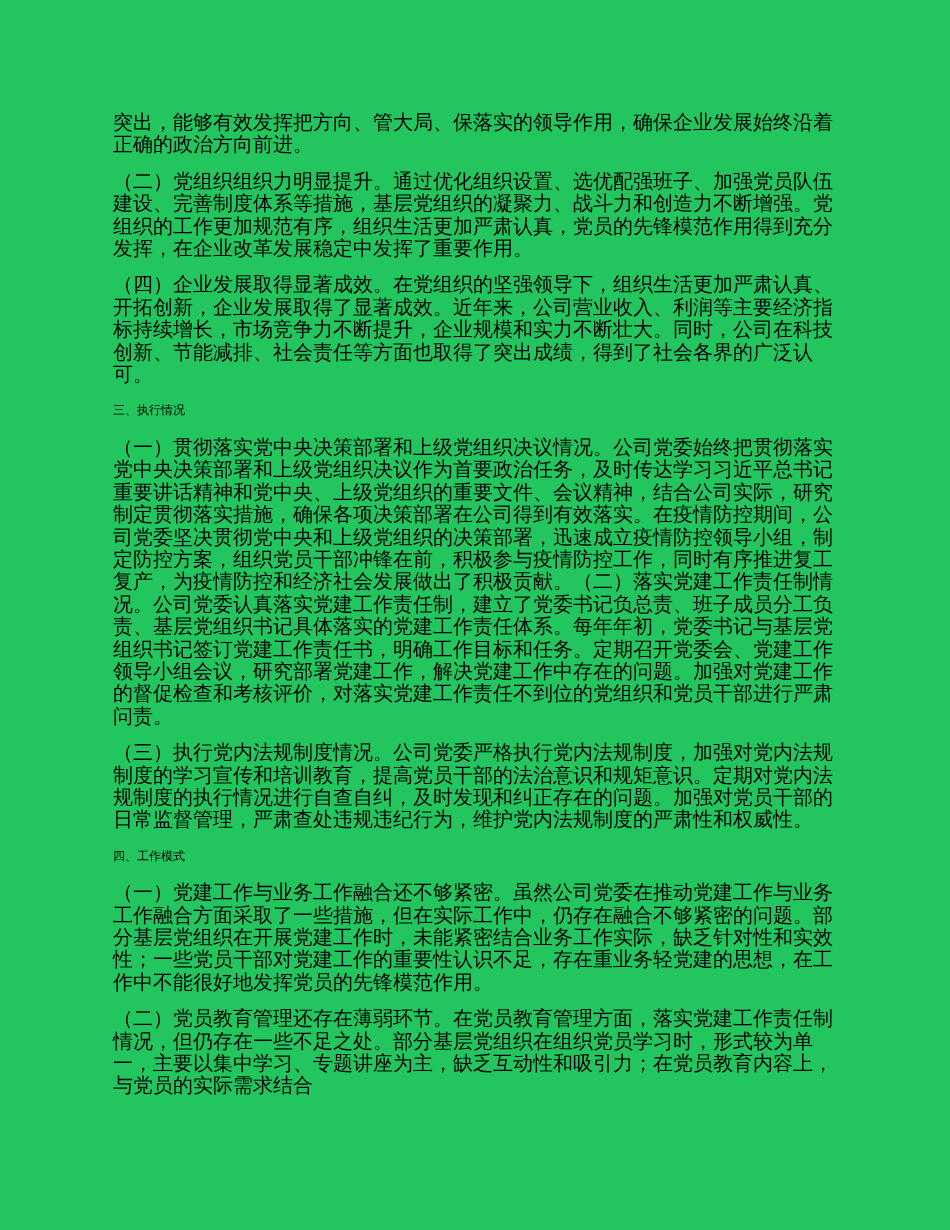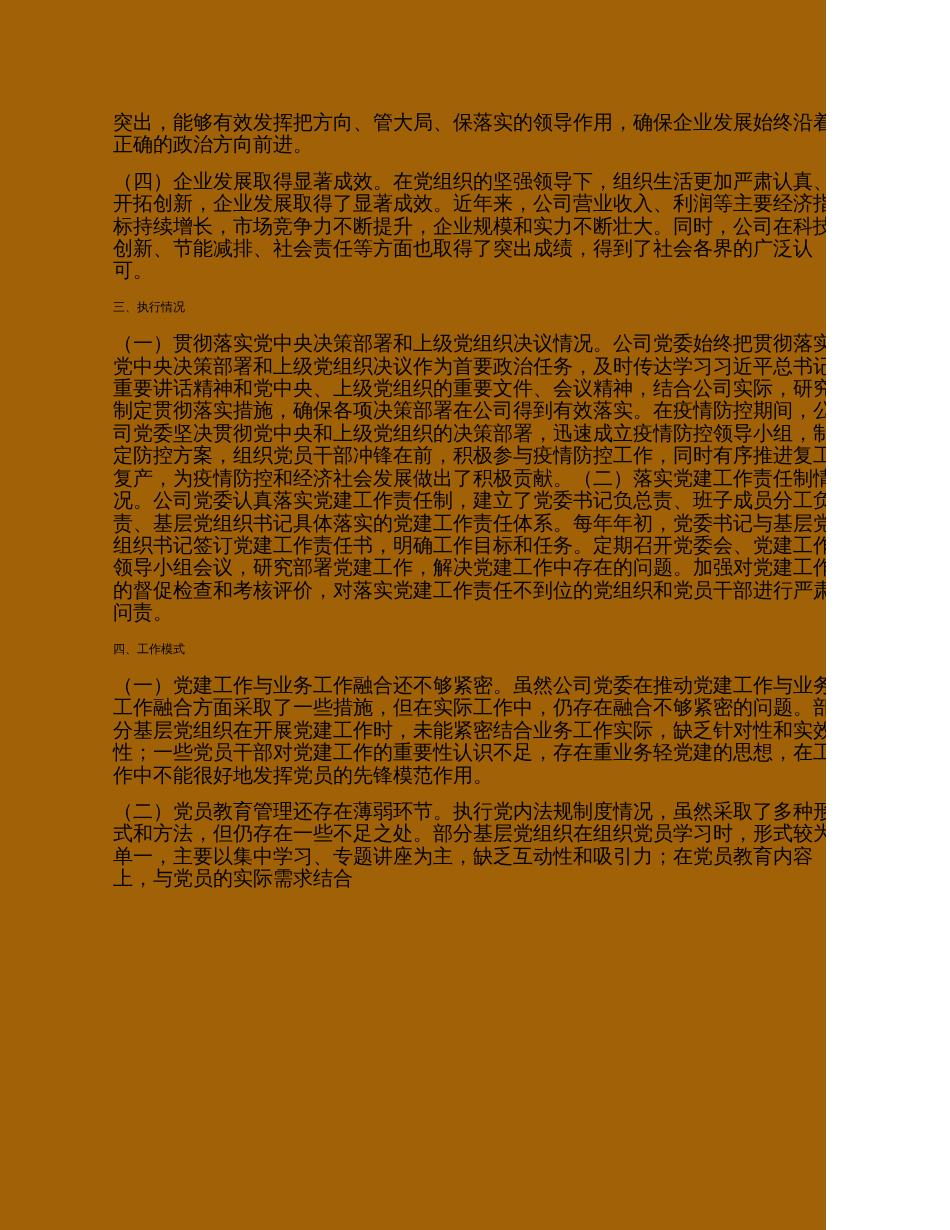--- a/index.html
+++ b/index.html
@@ -2,23 +2,23 @@
 <html lang="zh"><head>
 <meta charset="utf-8">
 <style>
   html, body {
     margin: 0;
     padding: 0;
     background: #ffffff;
   }
   .page {
     position: relative;
-    width: 826px;
+    width: 950px;
     height: 1230px;
-    background: #a16207;
+    background: #22c55e;
     overflow: hidden;
     font-family: "Liberation Sans", "DejaVu Sans", sans-serif;
   }
   .content {
     position: absolute;
     top: 111px;
     left: 113px;
     width: 724px;
     color: #000000;
   }
@@ -35,20 +35,22 @@
     font-size: 12px;
     font-weight: normal;
   }
 </style>
 </head>
 <body>
 
 <div class="page">
   <div class="content">
     <p>突出，能够有效发挥把方向、管大局、保落实的领导作用，确保企业发展始终沿着正确的政治方向前进。</p>
+    <p>（二）党组织组织力明显提升。通过优化组织设置、选优配强班子、加强党员队伍建设、完善制度体系等措施，基层党组织的凝聚力、战斗力和创造力不断增强。党组织的工作更加规范有序，组织生活更加严肃认真，党员的先锋模范作用得到充分发挥，在企业改革发展稳定中发挥了重要作用。</p>
     <p>（四）企业发展取得显著成效。在党组织的坚强领导下，组织生活更加严肃认真、开拓创新，企业发展取得了显著成效。近年来，公司营业收入、利润等主要经济指标持续增长，市场竞争力不断提升，企业规模和实力不断壮大。同时，公司在科技创新、节能减排、社会责任等方面也取得了突出成绩，得到了社会各界的广泛认可。</p>
     <p class="heading">三、执行情况</p>
     <p>（一）贯彻落实党中央决策部署和上级党组织决议情况。公司党委始终把贯彻落实党中央决策部署和上级党组织决议作为首要政治任务，及时传达学习习近平总书记重要讲话精神和党中央、上级党组织的重要文件、会议精神，结合公司实际，研究制定贯彻落实措施，确保各项决策部署在公司得到有效落实。在疫情防控期间，公司党委坚决贯彻党中央和上级党组织的决策部署，迅速成立疫情防控领导小组，制定防控方案，组织党员干部冲锋在前，积极参与疫情防控工作，同时有序推进复工复产，为疫情防控和经济社会发展做出了积极贡献。（二）落实党建工作责任制情况。公司党委认真落实党建工作责任制，建立了党委书记负总责、班子成员分工负责、基层党组织书记具体落实的党建工作责任体系。每年年初，党委书记与基层党组织书记签订党建工作责任书，明确工作目标和任务。定期召开党委会、党建工作领导小组会议，研究部署党建工作，解决党建工作中存在的问题。加强对党建工作的督促检查和考核评价，对落实党建工作责任不到位的党组织和党员干部进行严肃问责。</p>
+    <p>（三）执行党内法规制度情况。公司党委严格执行党内法规制度，加强对党内法规制度的学习宣传和培训教育，提高党员干部的法治意识和规矩意识。定期对党内法规制度的执行情况进行自查自纠，及时发现和纠正存在的问题。加强对党员干部的日常监督管理，严肃查处违规违纪行为，维护党内法规制度的严肃性和权威性。</p>
     <p class="heading">四、工作模式</p>
     <p>（一）党建工作与业务工作融合还不够紧密。虽然公司党委在推动党建工作与业务工作融合方面采取了一些措施，但在实际工作中，仍存在融合不够紧密的问题。部分基层党组织在开展党建工作时，未能紧密结合业务工作实际，缺乏针对性和实效性；一些党员干部对党建工作的重要性认识不足，存在重业务轻党建的思想，在工作中不能很好地发挥党员的先锋模范作用。</p>
-    <p>（二）党员教育管理还存在薄弱环节。执行党内法规制度情况，虽然采取了多种形式和方法，但仍存在一些不足之处。部分基层党组织在组织党员学习时，形式较为单一，主要以集中学习、专题讲座为主，缺乏互动性和吸引力；在党员教育内容上，与党员的实际需求结合</p>
+    <p>（二）党员教育管理还存在薄弱环节。在党员教育管理方面，落实党建工作责任制情况，但仍存在一些不足之处。部分基层党组织在组织党员学习时，形式较为单一，主要以集中学习、专题讲座为主，缺乏互动性和吸引力；在党员教育内容上，与党员的实际需求结合</p>
   </div>
 </div>
 
 </body></html>

